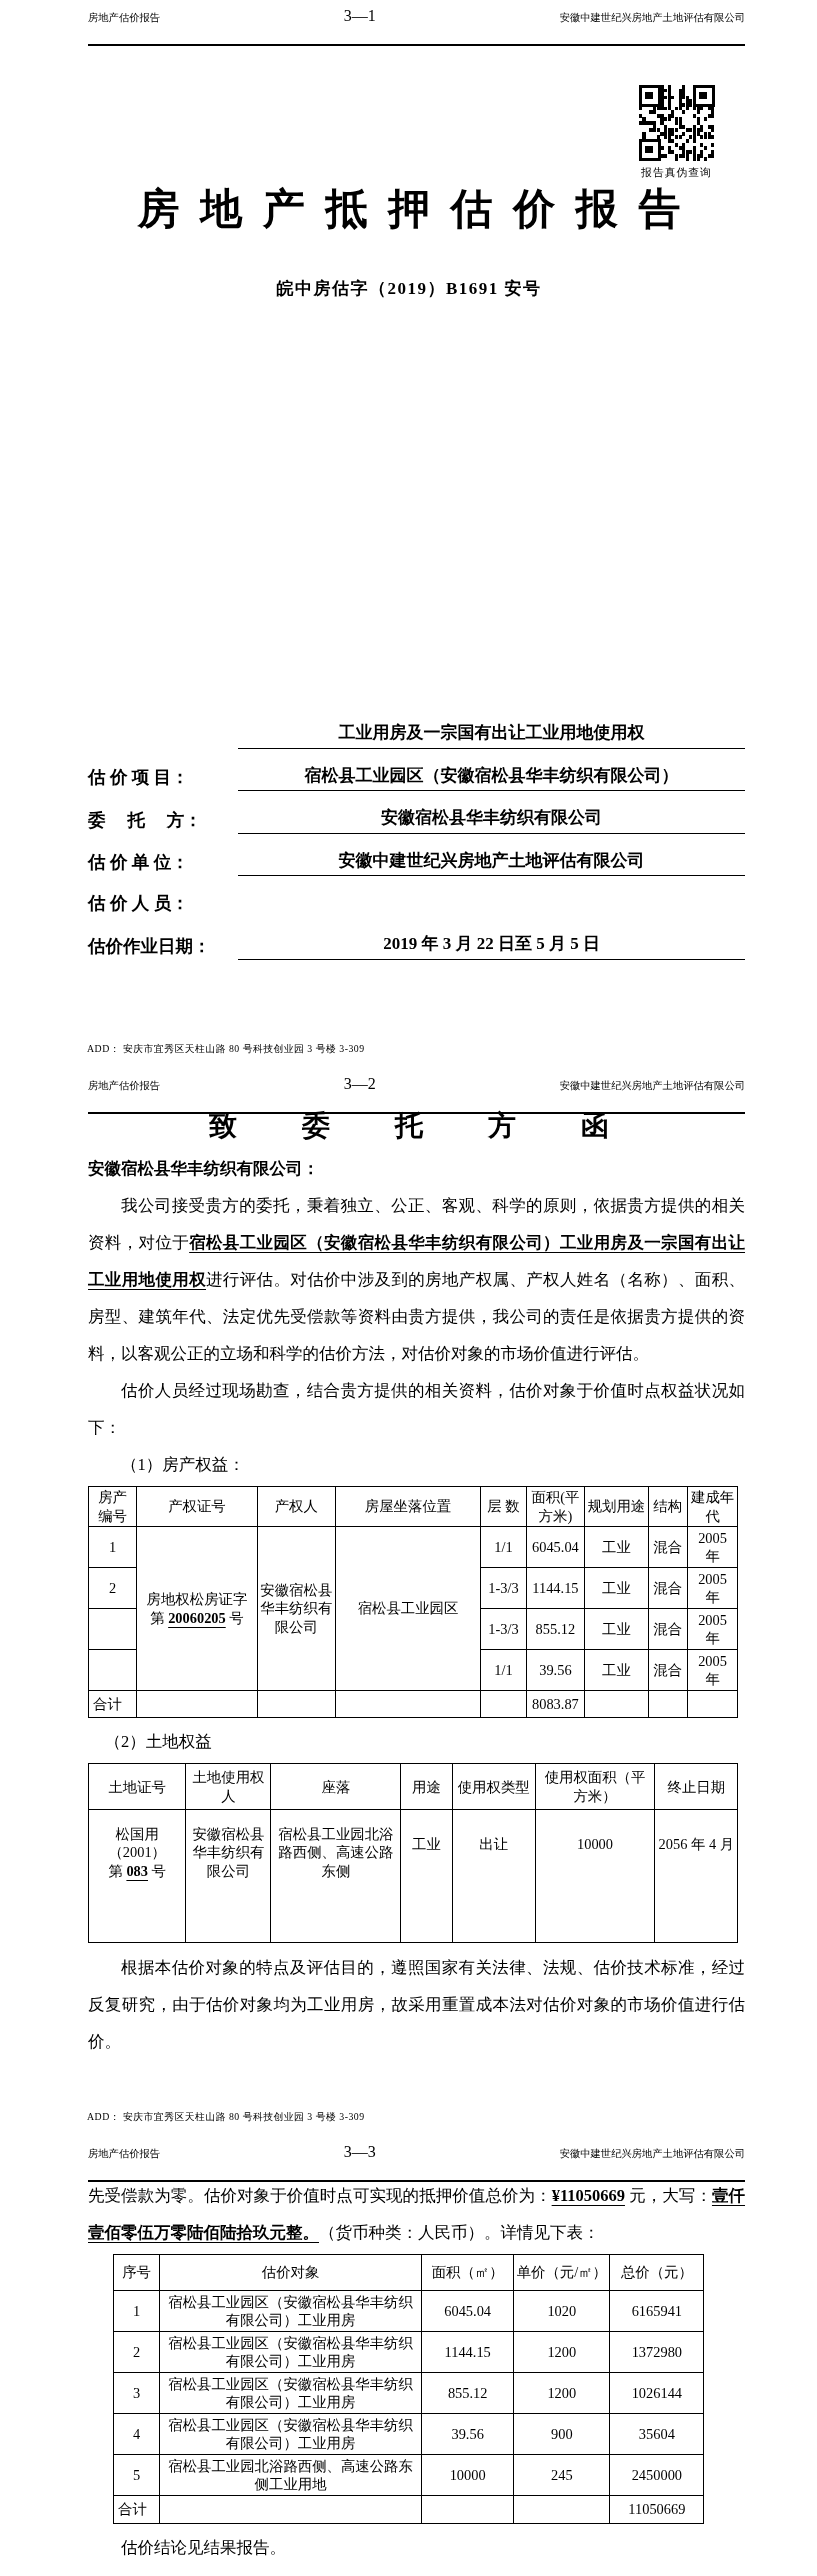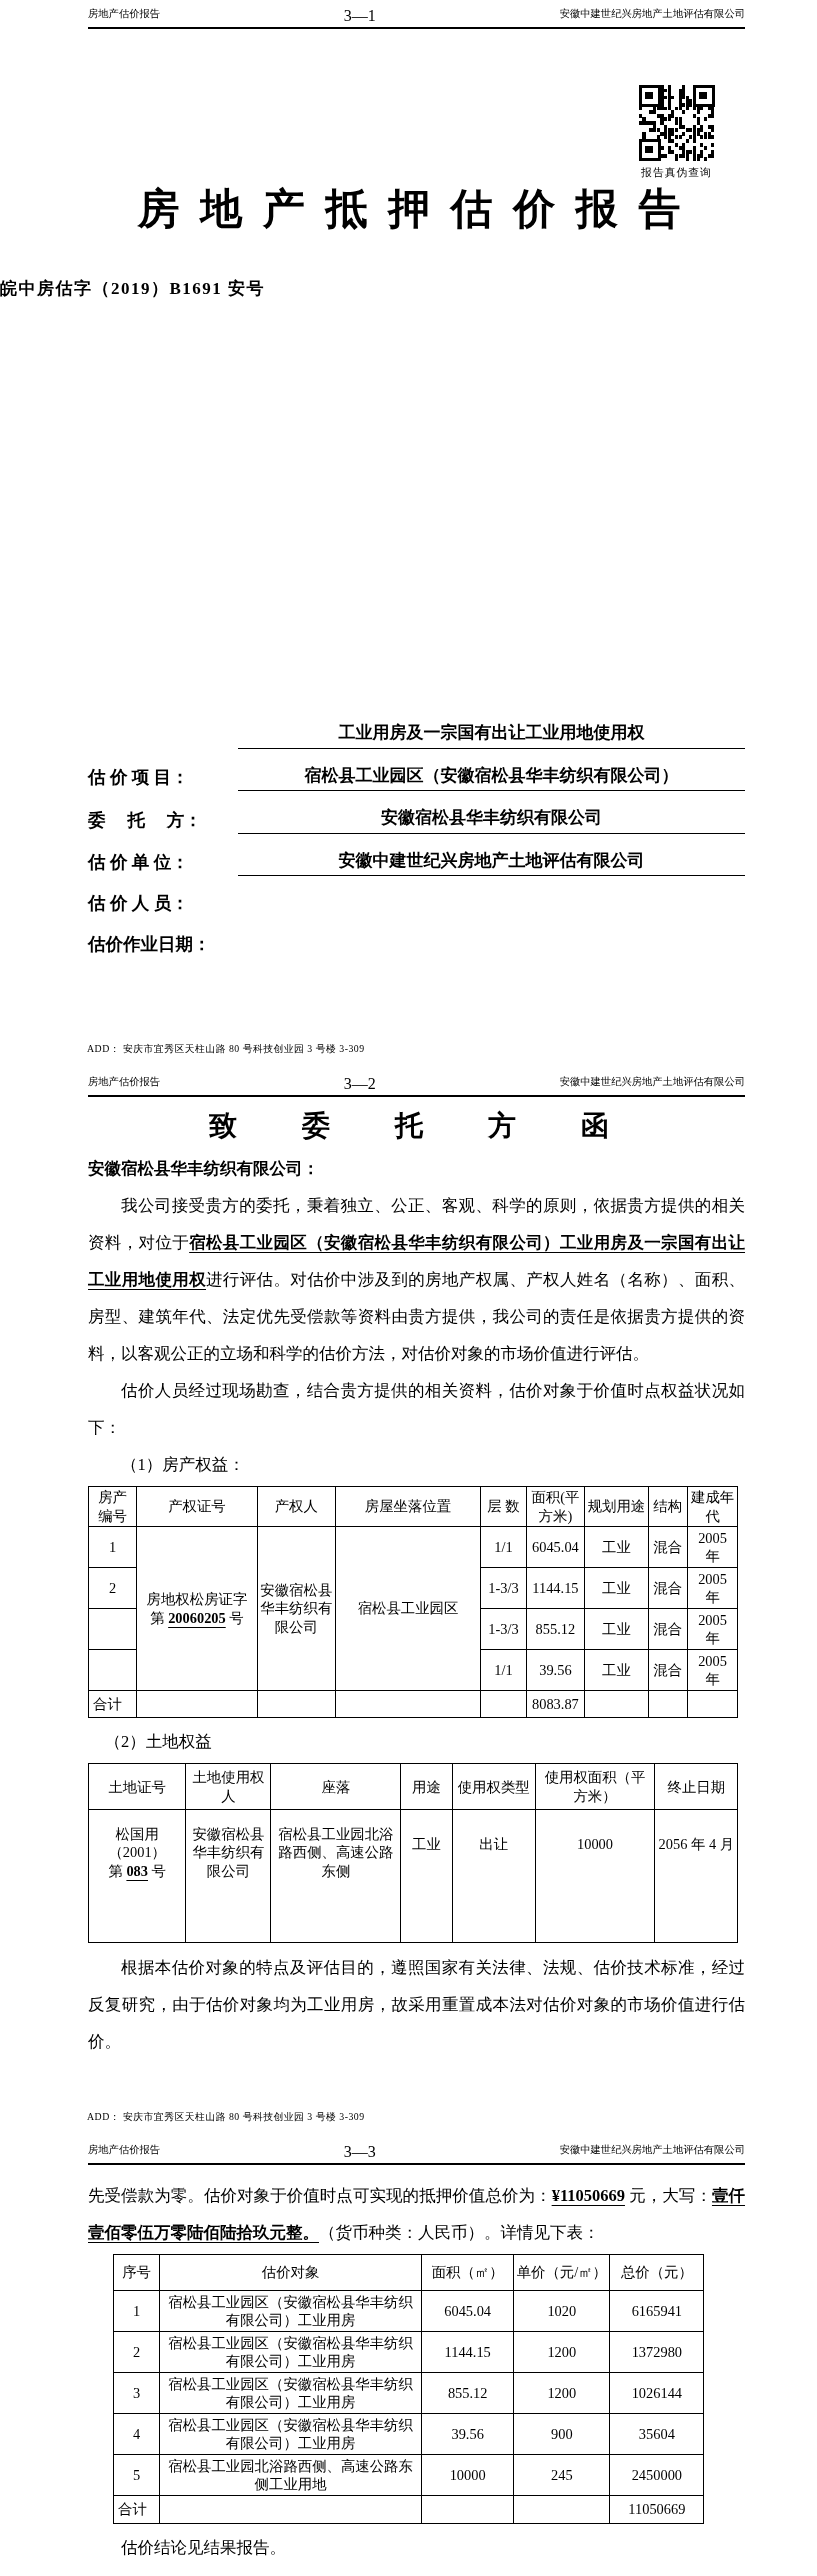--- a/index.html
+++ b/index.html
@@ -1,34 +1,34 @@
 <!DOCTYPE html>
 <html style="font-size:8.2px"><head>
 <meta charset="utf-8">
 <style>
   html,body{margin:0;padding:0;background:#ffffff;}
   body{width:818px;font-family:"Liberation Serif","DejaVu Serif",serif;color:#000;}
   .page{position:relative;width:818px;height:1068px;background:#fff;overflow:hidden;}
 
   
-  .pg-header{position:absolute;top:7.2px;left:88px;right:73px;display:flex;justify-content:space-between;font-size:10.3px;border-bottom:2.1px solid #000;padding-bottom:2px;}
+  .pg-header{position:absolute;top:7.2px;left:88px;right:73px;display:flex;justify-content:space-between;align-items:flex-end;font-size:10.3px;border-bottom:2.1px solid #000;padding-bottom:19px;}
   .pg-header .pgnum{font-size:16px;}
   .pg-footer{position:absolute;left:87px;right:73px;font-size:9.8px;letter-spacing:0.5px;}
   .pf-1,.pf-2{bottom:12.4px;}
 
   
   .qr-block{position:absolute;top:85px;right:103px;width:77px;text-align:center;}
   .qr-box{position:relative;width:76px;height:76px;background:#fff;margin:0 auto;}
   .qm{position:absolute;width:3.6px;height:3.6px;background:#000;}
   .fp{position:absolute;width:22px;height:22px;border:3.6px solid #000;background:#fff;box-sizing:border-box;}
   .fp::after{content:"";position:absolute;left:3.6px;top:3.6px;width:7.7px;height:7.7px;background:#000;}
   .fp-tl{left:0;top:0;} .fp-tr{right:0;top:0;} .fp-bl{left:0;bottom:0;}
   .qr-caption{margin-top:5.2px;font-size:10.8px;letter-spacing:1px;}
   .main-title{position:absolute;top:181px;left:0;width:100%;text-align:center;font-size:42px;font-weight:bold;letter-spacing:20.6px;text-indent:20.6px;white-space:nowrap;}
-  .doc-number{position:absolute;top:277px;left:0;width:100%;font-size:17px;font-weight:bold;letter-spacing:1.5px;}
+  .doc-number{position:absolute;top:277px;left:0;width:100%;text-align:center;font-size:17px;font-weight:bold;letter-spacing:1.5px;}
   .fields{position:absolute;top:720px;left:88px;right:73px;}
   .field-row{display:flex;align-items:flex-end;margin-bottom:14px;}
   .f-label{width:150px;flex:none;font-size:17.5px;font-weight:bold;line-height:27px;white-space:nowrap;}
   .f-label.spacer{visibility:hidden;}
   .f-value{flex:1;border-bottom:1.5px solid #000;text-align:center;font-size:17px;font-weight:bold;line-height:26px;padding-bottom:1.5px;white-space:nowrap;}
 
   
   .letter-title{position:absolute;top:39px;left:0;width:100%;text-align:center;font-size:28px;font-weight:bold;letter-spacing:29px;text-indent:29px;white-space:nowrap;}
   .letter-body{position:absolute;top:82px;left:88px;right:73px;font-size:16.5px;line-height:37px;text-align:justify;}
   .p3-body{position:absolute;top:41px;left:88px;right:73px;font-size:16.5px;line-height:37px;text-align:justify;}
@@ -298,20 +298,21 @@
     </div>
     <div class="field-row">
       <span class="f-label">估 价 单 位：</span>
       <span class="f-value">安徽中建世纪兴房地产土地评估有限公司</span>
     </div>
     <div class="field-row">
       <span class="f-label">估 价 人 员：</span>
     </div>
     <div class="field-row">
       <span class="f-label">估价作业日期：</span>
+      <span class="f-value">2019 年 3 月 22 日至 5 月 5 日</span>
     </div>
   </div>
 
   <div class="pg-footer pf-1">ADD： 安庆市宜秀区天柱山路 80 号科技创业园 3 号楼 3-309</div>
 </div>
 
 <div class="page">
   <div class="pg-header">
     <span>房地产估价报告</span>
     <span class="pgnum">3—2</span>

